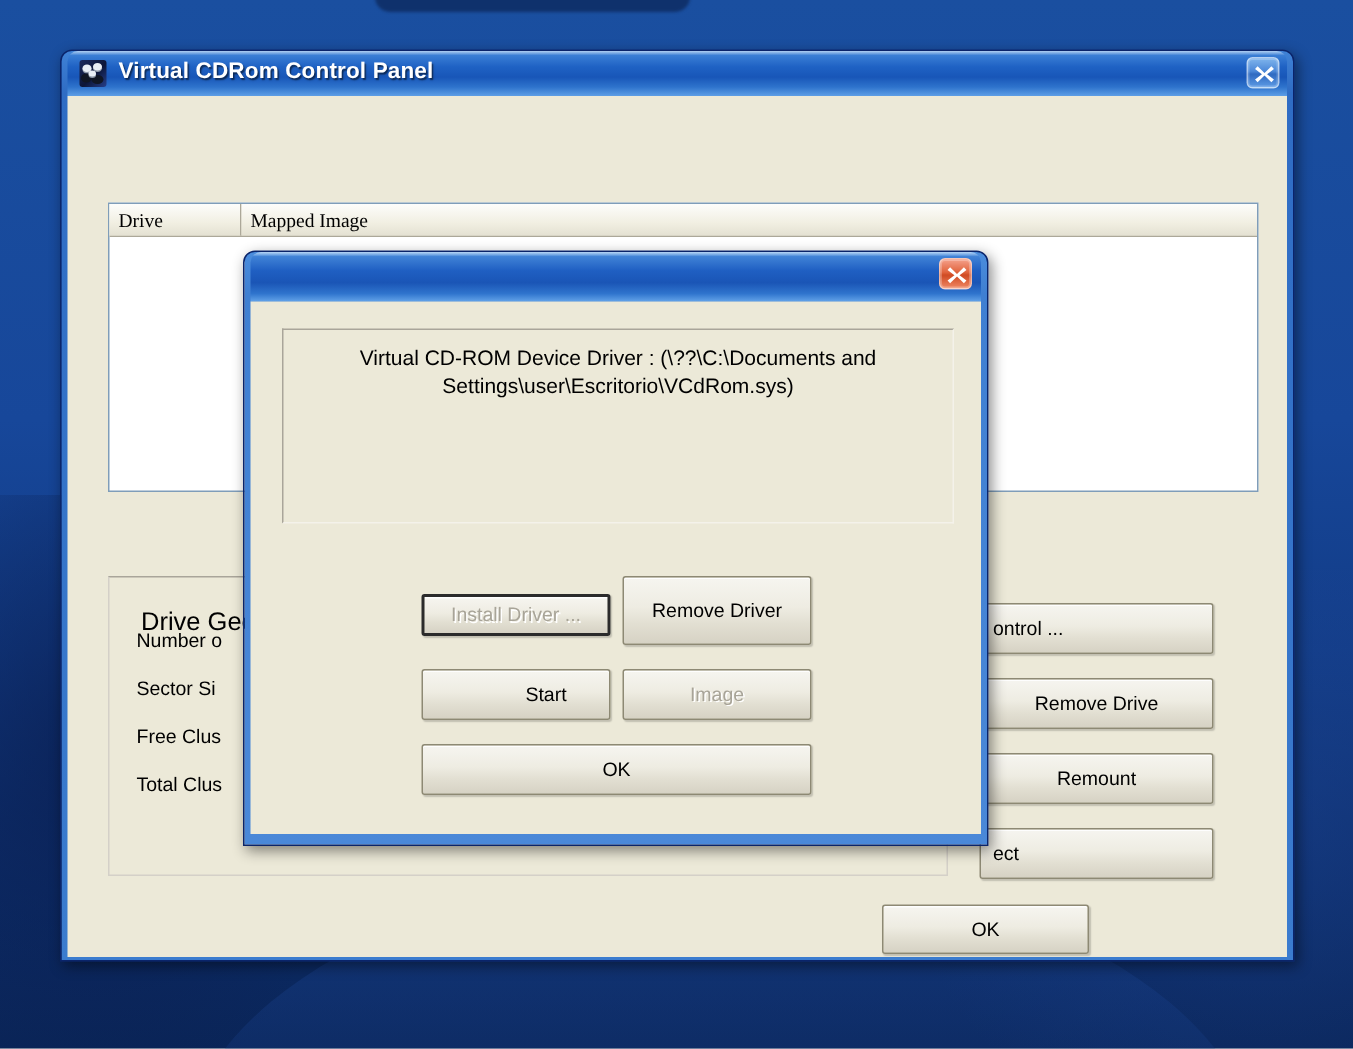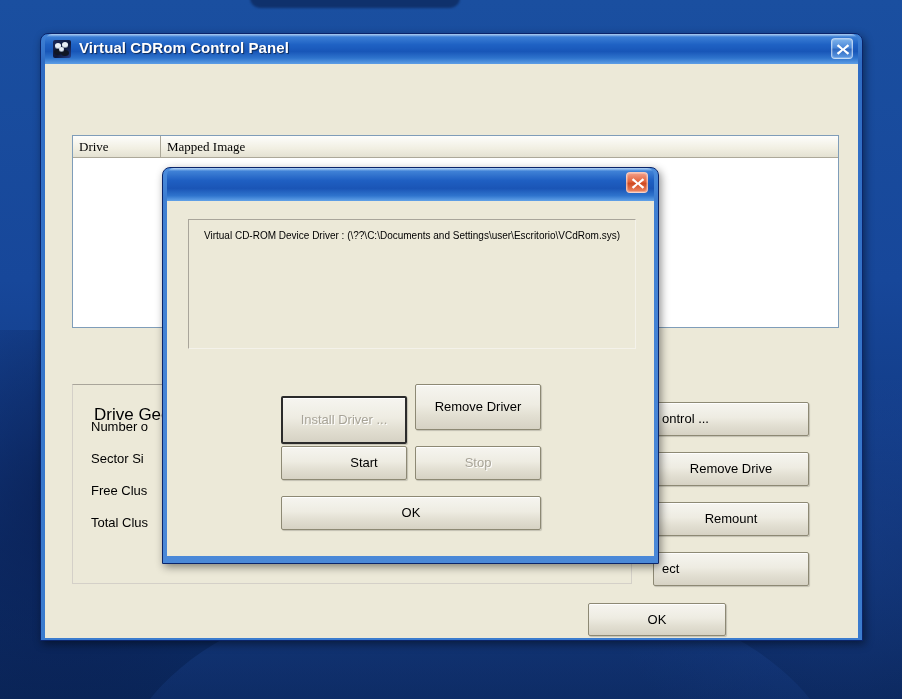--- a/index.html
+++ b/index.html
@@ -290,21 +290,21 @@
   #driver-textbox {
     position: absolute;
     left: 21px; top: 18px;
     width: 448px; height: 130px;
     background: #ece9d8;
     border: 1px solid #a9a59a;
     border-right-color: #f4f2ea;
     border-bottom-color: #f4f2ea;
     box-sizing: border-box;
     padding: 9px 10px 0 10px;
-    font-size: 10px;
+    font-size: 14px;
     color: #000;
     text-align: center;
     line-height: 1.35;
     word-break: break-word;
   }
 
   
 </style>
 </head>
 <body>
@@ -370,25 +370,25 @@
           <svg width="16" height="15" viewBox="0 0 16 15">
             <path d="M3.4 2.2 L8 6.6 L12.6 2.2 L14.3 4.0 L9.7 7.5 L14.3 11.0 L12.6 12.8 L8 8.4 L3.4 12.8 L1.7 11.0 L6.3 7.5 L1.7 4.0 Z" fill="#ffffff"></path>
           </svg>
         </div>
       </div>
 
       <div id="dlg-client" class="xp-client">
 
         <div id="driver-textbox">Virtual CD-ROM Device Driver : (\??\C:\Documents and Settings\user\Escritorio\VCdRom.sys)</div>
 
-        <div class="xp-button focused disabled" style="left:114px; top:195px; width:126px; height:48px;">Install Driver ...</div>
+        <div class="xp-button focused disabled" style="left:114px; top:195px; width:126px; height:28px;">Install Driver ...</div>
         <div class="xp-button" style="left:248px; top:183px; width:126px; height:46px;">Remove Driver</div>
 
         <div class="xp-button" style="left:114px; top:245px; width:126px; height:34px;padding-left:40px;">Start</div>
-        <div class="xp-button disabled" style="left:248px; top:245px; width:126px; height:34px;">Stop</div>
+        <div class="xp-button disabled" style="left:248px; top:245px; width:126px; height:34px;">Image</div>
 
         <div class="xp-button" style="left:114px; top:295px; width:260px; height:34px;">OK</div>
 
       </div>
     </div>
   </div>
 
 </div>
 
 </body></html>

